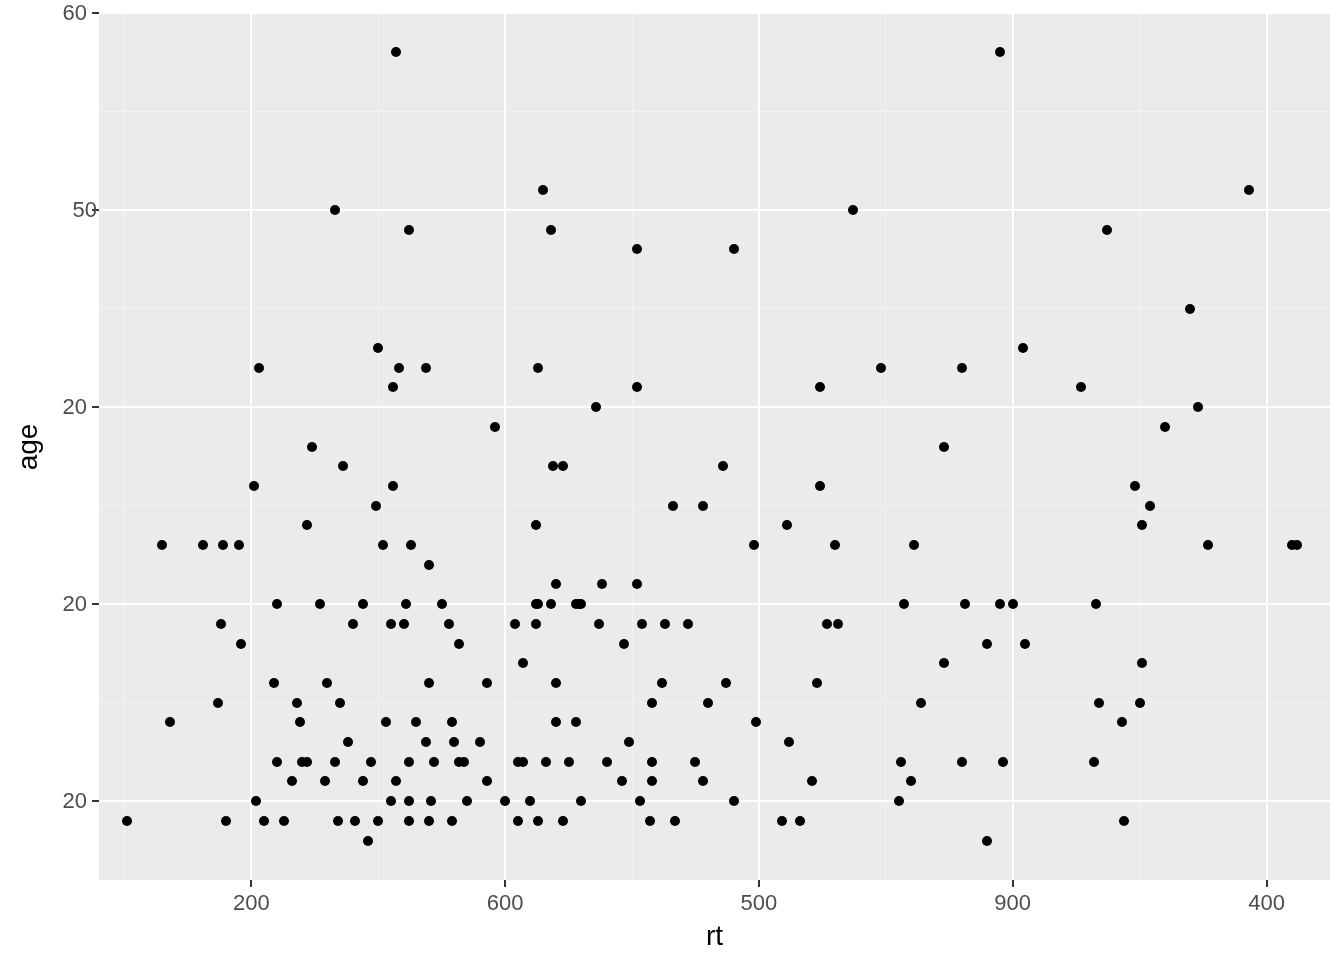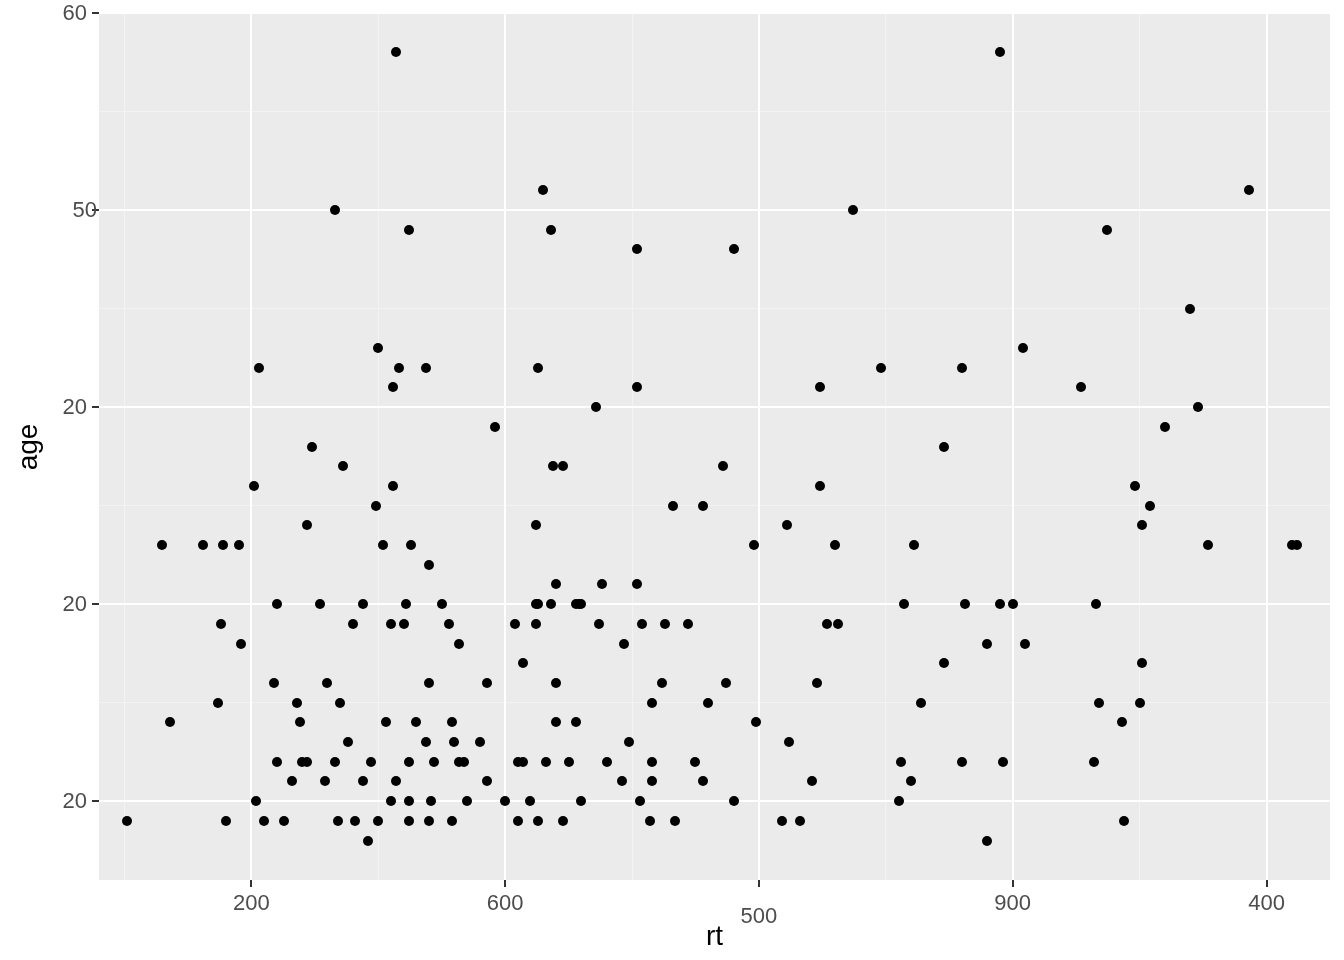--- a/index.html
+++ b/index.html
@@ -88,21 +88,21 @@
     <div class="gridline-minor" style="left: 99px; top: 308.068px; width: 1231px; height: 1px;"></div>
     <div class="gridline-minor" style="left: 99px; top: 111.023px; width: 1231px; height: 1px;"></div>
     <div class="gridline-major" style="left: 250.289px; top: 13px; width: 2px; height: 867px;"></div>
     <div class="tick-mark" style="left: 250.289px; top: 880px; width: 2px; height: 7px;"></div>
     <div class="tick-label-x" style="left: 251.289px; top: 890px;">200</div>
     <div class="gridline-major" style="left: 504.103px; top: 13px; width: 2px; height: 867px;"></div>
     <div class="tick-mark" style="left: 504.103px; top: 880px; width: 2px; height: 7px;"></div>
     <div class="tick-label-x" style="left: 505.103px; top: 890px;">600</div>
     <div class="gridline-major" style="left: 757.918px; top: 13px; width: 2px; height: 867px;"></div>
     <div class="tick-mark" style="left: 757.918px; top: 880px; width: 2px; height: 7px;"></div>
-    <div class="tick-label-x" style="left: 758.918px; top: 890px; margin-top: 13px;">500</div>
+    <div class="tick-label-x" style="left: 758.918px; top: 890px;">500</div>
     <div class="gridline-major" style="left: 1011.73px; top: 13px; width: 2px; height: 867px;"></div>
     <div class="tick-mark" style="left: 1011.73px; top: 880px; width: 2px; height: 7px;"></div>
     <div class="tick-label-x" style="left: 1012.73px; top: 890px;">900</div>
     <div class="gridline-major" style="left: 1265.55px; top: 13px; width: 2px; height: 867px;"></div>
     <div class="tick-mark" style="left: 1265.55px; top: 880px; width: 2px; height: 7px;"></div>
     <div class="tick-label-x" style="left: 1266.55px; top: 890px;">400</div>
     <div class="gridline-major" style="left: 99px; top: 800.182px; width: 1231px; height: 2px;"></div>
     <div class="tick-mark" style="left: 92px; top: 800.182px; width: 7px; height: 2px;"></div>
     <div class="tick-label-y" style="left: 87px; top: 801.182px;">20</div>
     <div class="gridline-major" style="left: 99px; top: 603.136px; width: 1231px; height: 2px;"></div>

